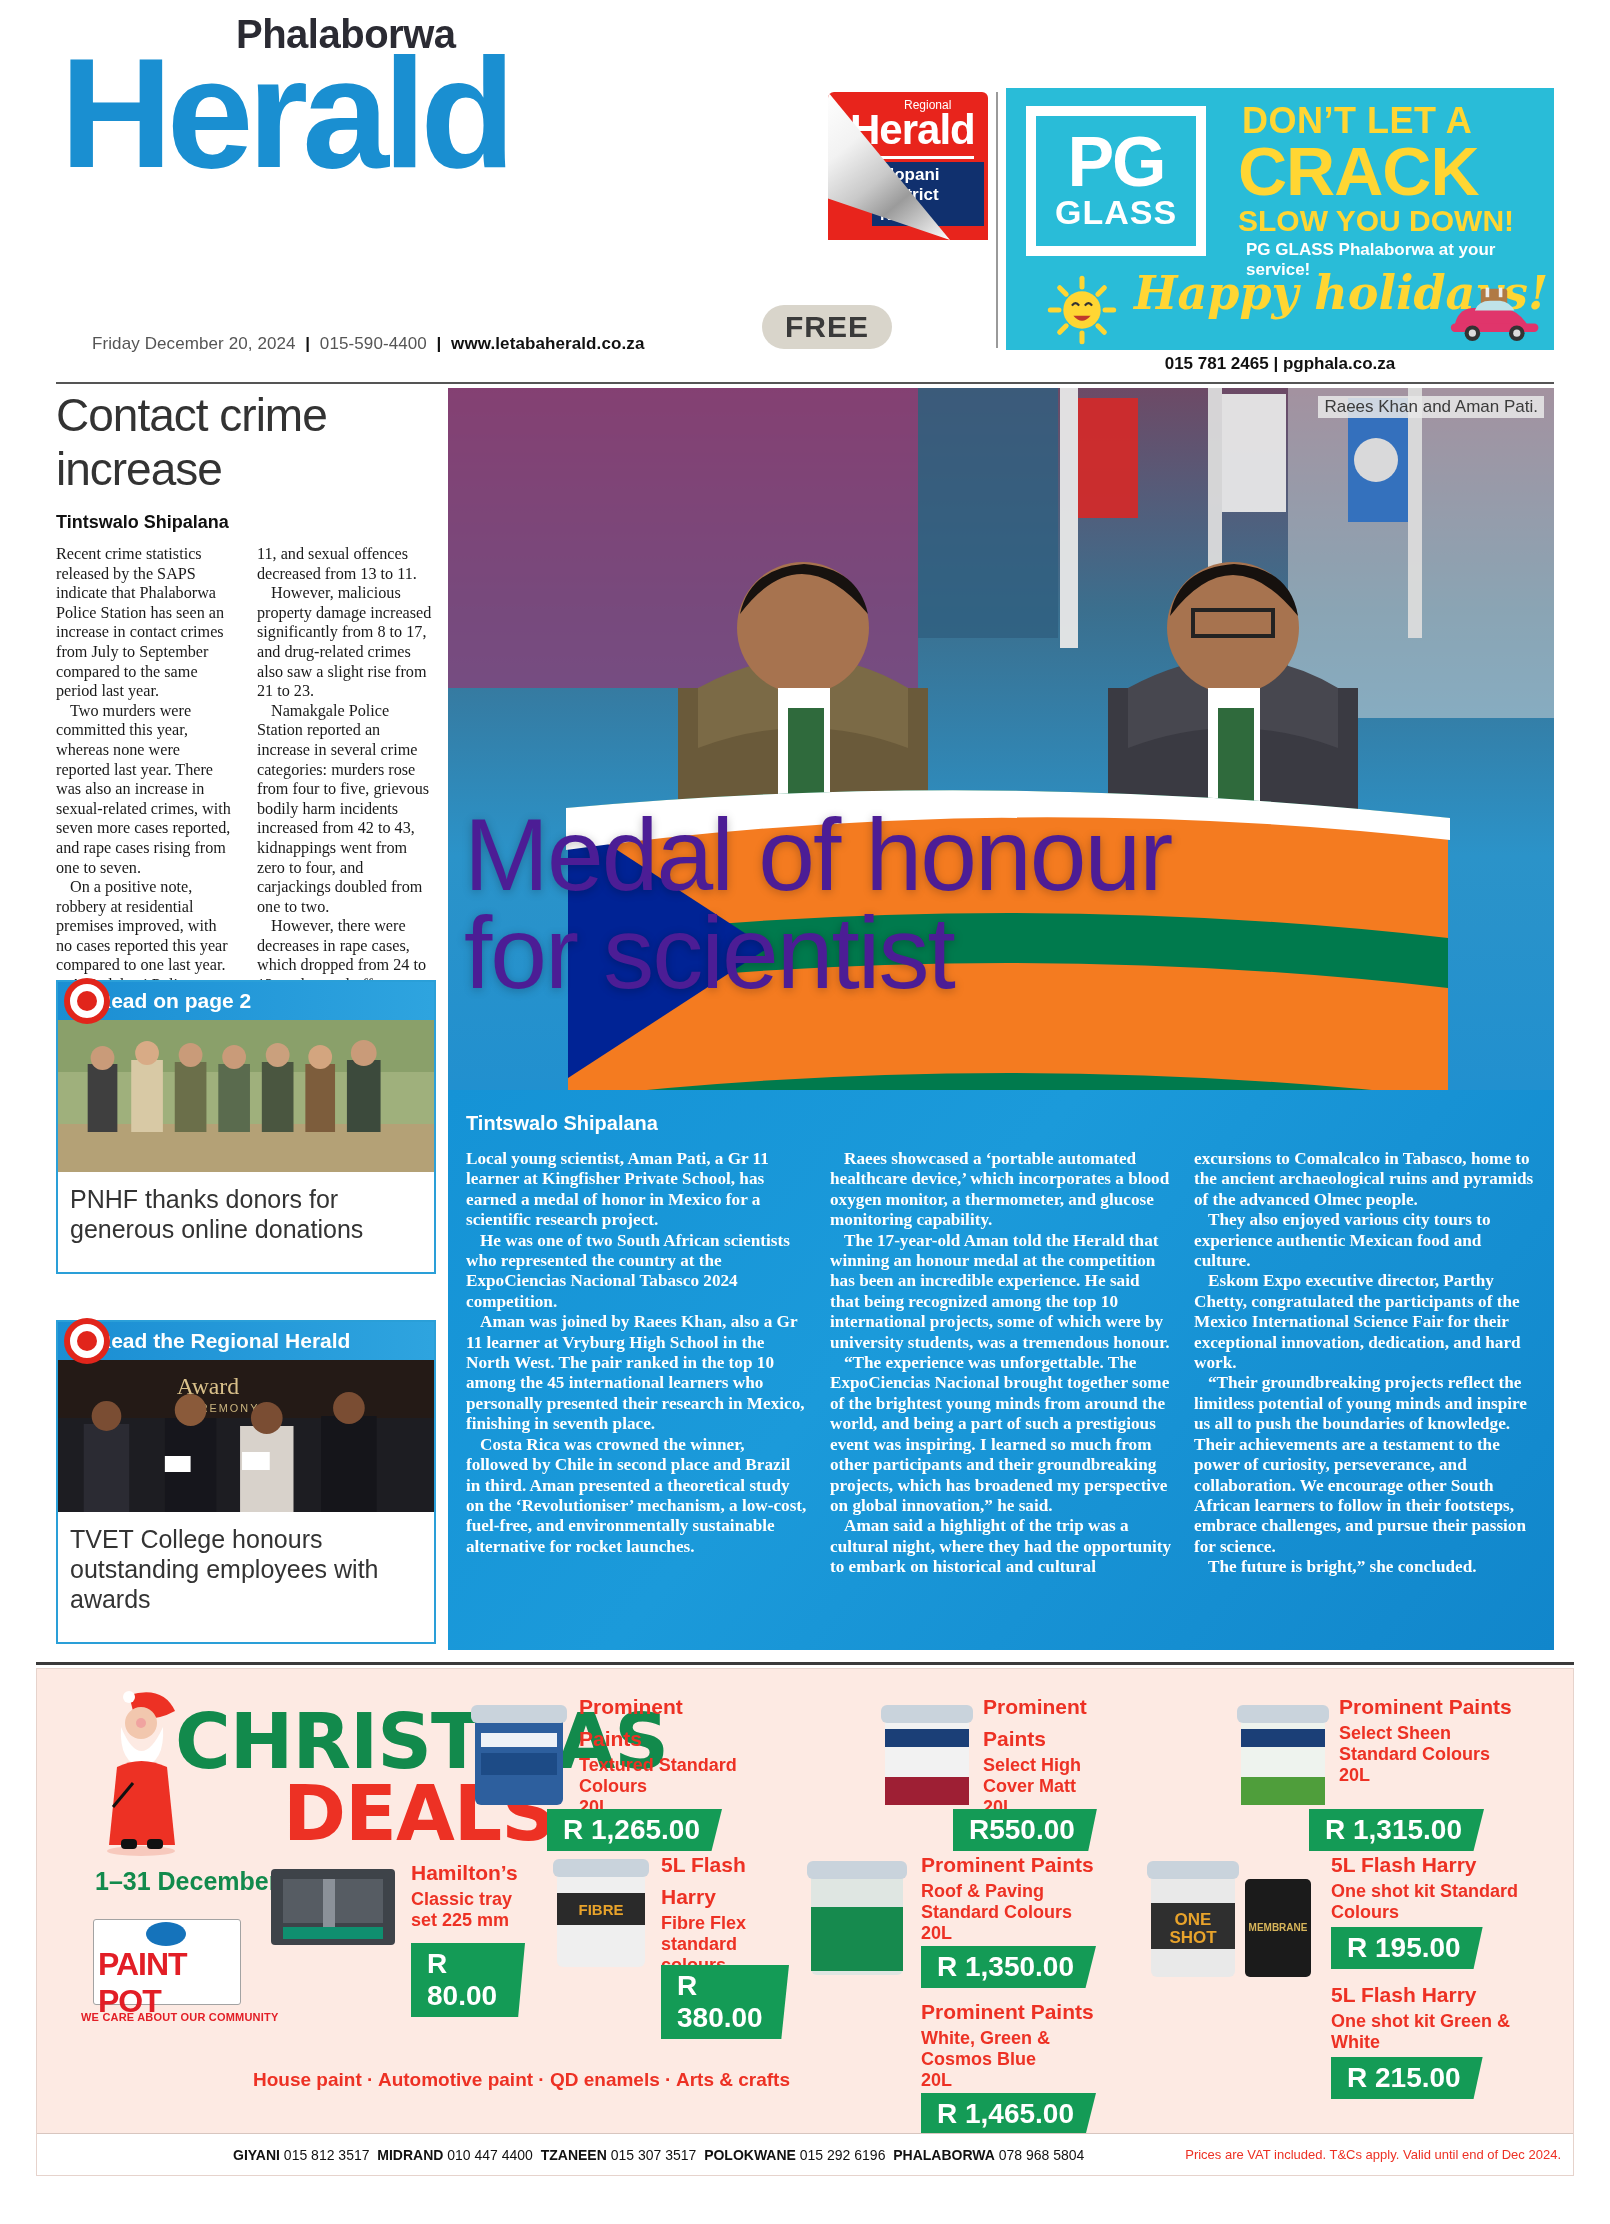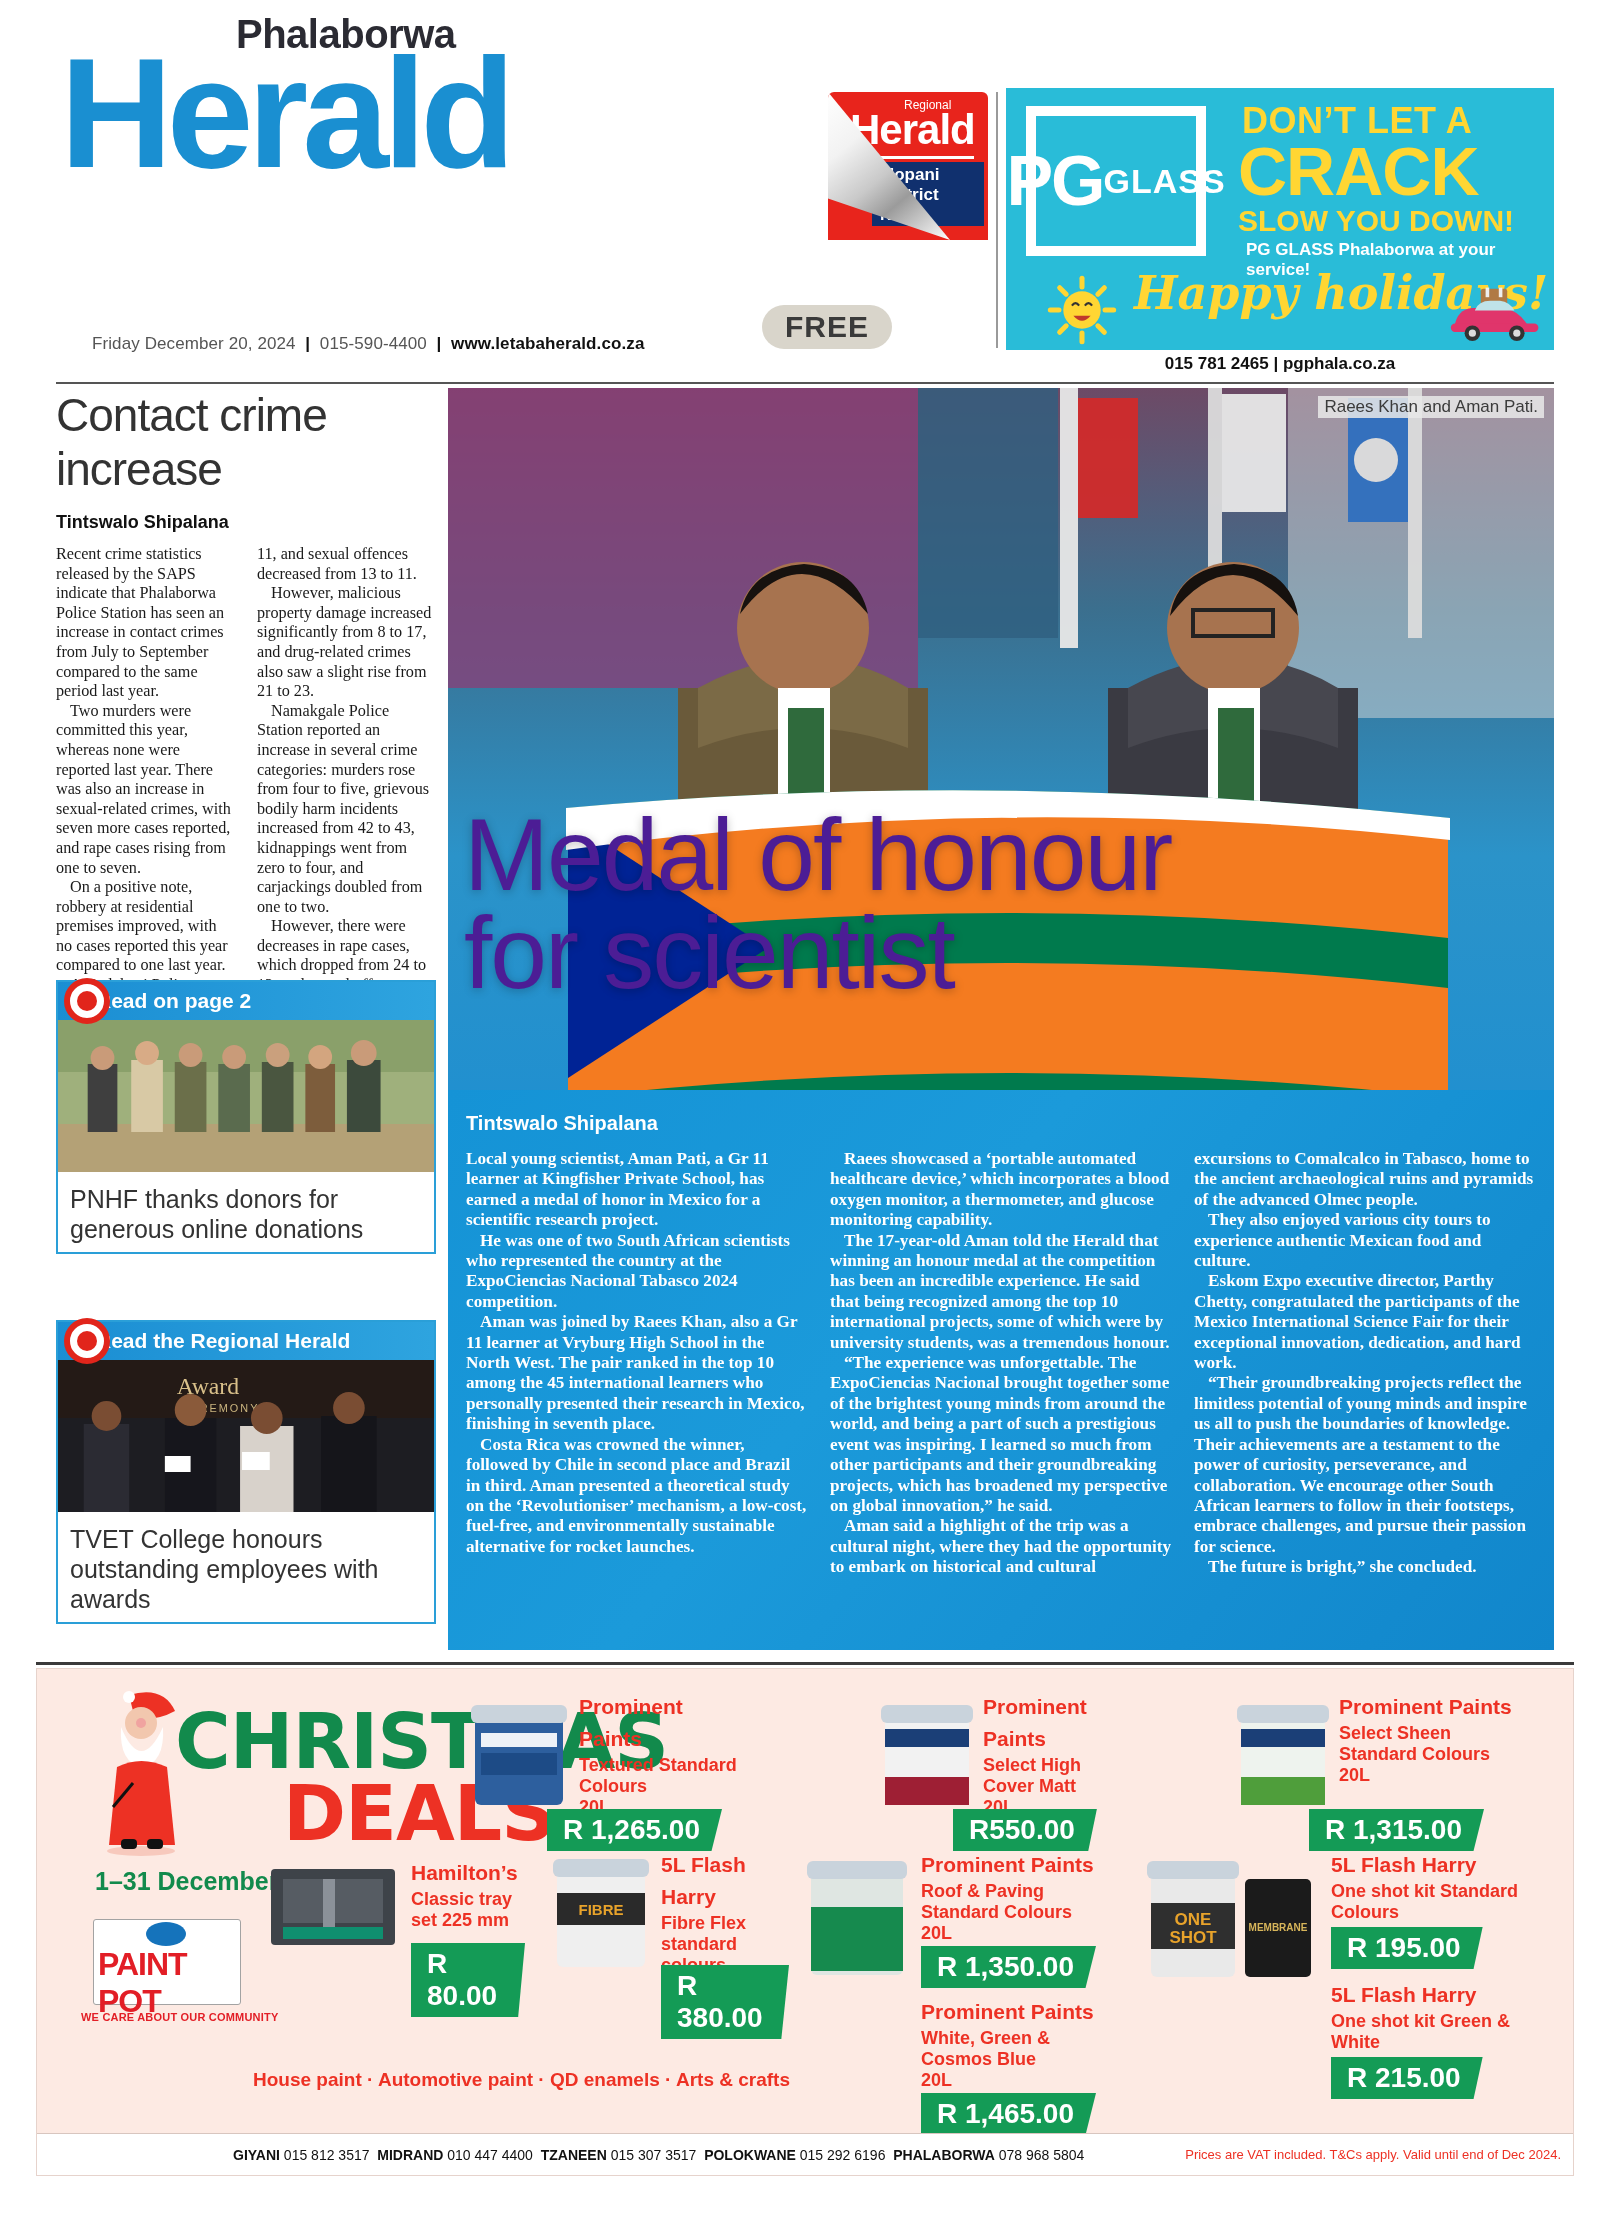--- a/index.html
+++ b/index.html
@@ -58,21 +58,21 @@
 
   
   .pg-ad {
     position:absolute; left:1006px; top:88px; width:548px; height:262px;
     background:#29bcd8; overflow:hidden;
   }
   .pg-divider { position:absolute; left:996px; top:92px; width:2px; height:256px; background:#9a9a9a; }
   .pg-logo {
     position:absolute; left:20px; top:18px; width:180px; height:150px;
     border:10px solid #ffffff; background:#29bcd8;
-    display:flex; flex-direction:row; align-items:center; justify-content:center;text-align:right;
+    display:flex; flex-direction:column; align-items:center; justify-content:center;text-align:right;
   }
   .pg-logo .pg { font-size:70px; font-weight:800; color:#fff; line-height:62px; letter-spacing:-2px;}
   .pg-logo .glass { font-size:34px; font-weight:800; color:#fff; letter-spacing:1px; }
   .pg-dont { position:absolute; left:236px; top:12px; font-size:36px; font-weight:800; color:#ffd633; letter-spacing:0.5px;}
   .pg-crack { position:absolute; left:232px; top:44px; font-size:68px; font-weight:800; color:#ffd633; letter-spacing:-1px; }
   .pg-slow { position:absolute; left:232px; top:116px; font-size:30px; font-weight:800; color:#ffd633; }
   .pg-service { position:absolute; left:240px; top:152px; font-size:17px; font-weight:700; color:#ffffff; }
   .pg-happy {
     position:absolute; left:128px; top:178px; font-size:46px; color:#ffd633;
     font-family:"DejaVu Serif", serif; font-style:italic; font-weight:700;
@@ -113,21 +113,21 @@
   .teaser-target {
     position:absolute; left:6px; top:-4px; width:46px; height:46px; border-radius:50%;
     background:#fff; border:6px solid #e1251b;
   }
   .teaser-target:after {
     content:""; position:absolute; left:7px; top:7px; width:20px; height:20px;
     border-radius:50%; background:#e1251b;
   }
   .teaser-img { width:100%; height:152px; display:block; }
   .teaser-cap {
-    font-size:25px; line-height:30px; color:#333; padding:12px 10px 8px 12px;
+    font-size:25px; line-height:30px; color:#333; padding:12px 10px 28px 12px;
   }
 
   
   .hero { position:absolute; left:448px; top:388px; width:1106px; height:850px; overflow:hidden; }
   .hero-photo { position:absolute; inset:0; }
   .hero-caption {
     position:absolute; right:10px; top:8px;
     font-size:17px; color:#3b3b3b; background:rgba(232,232,232,0.86); padding:1px 6px;
   }
   .hero-title {

